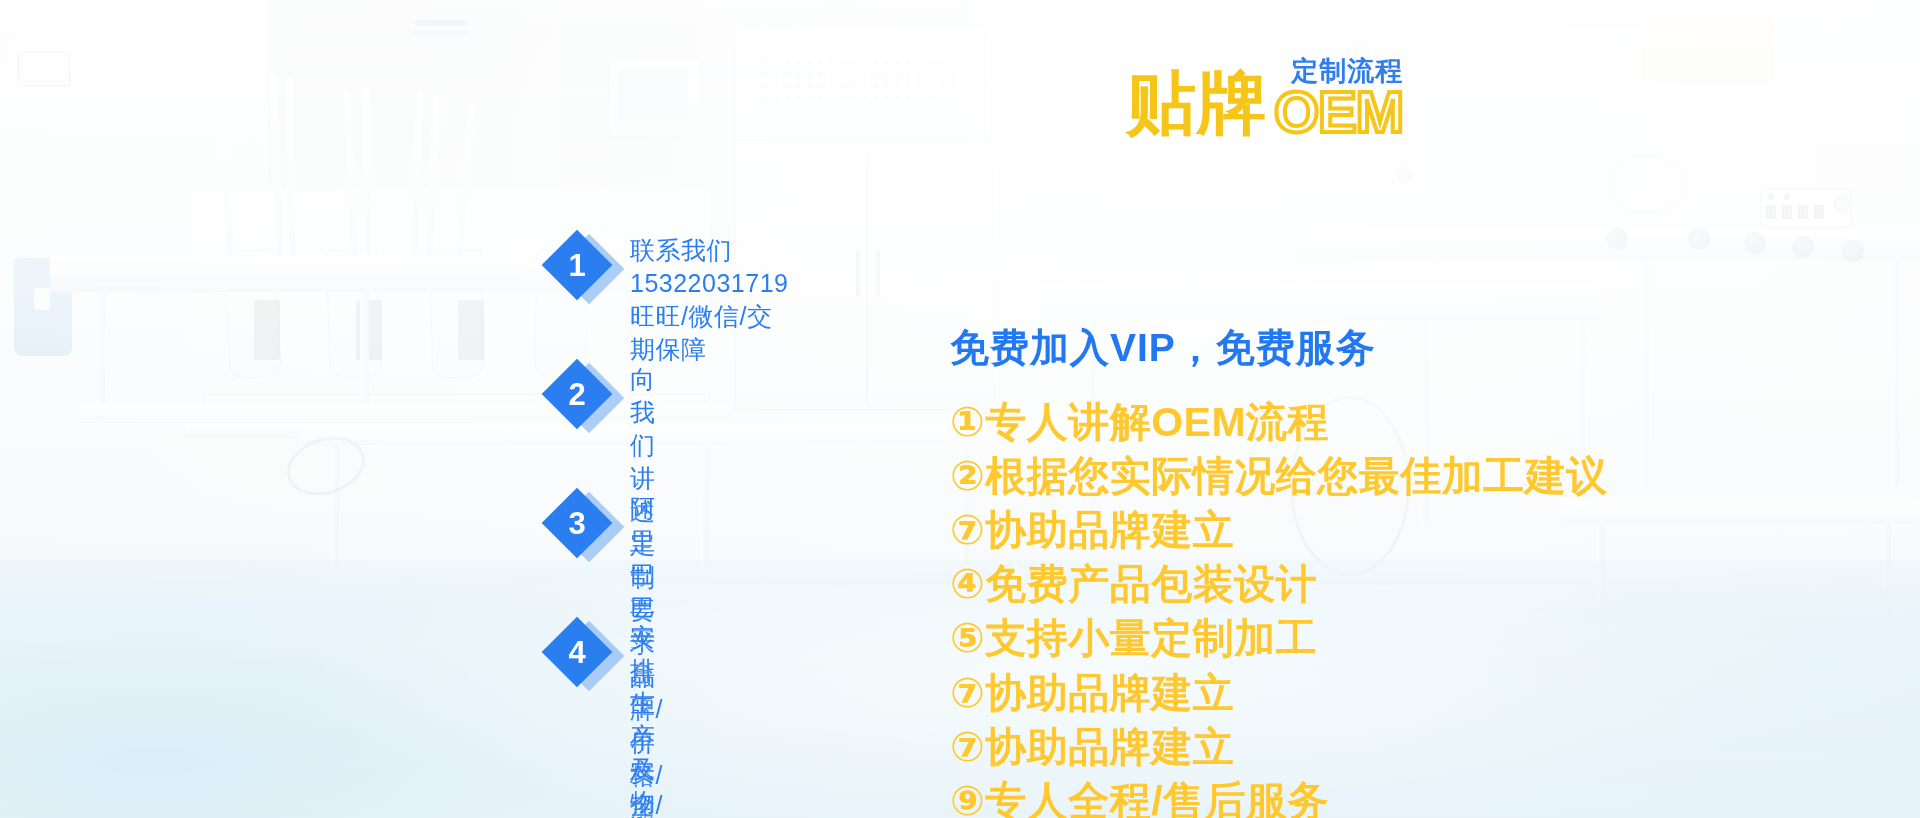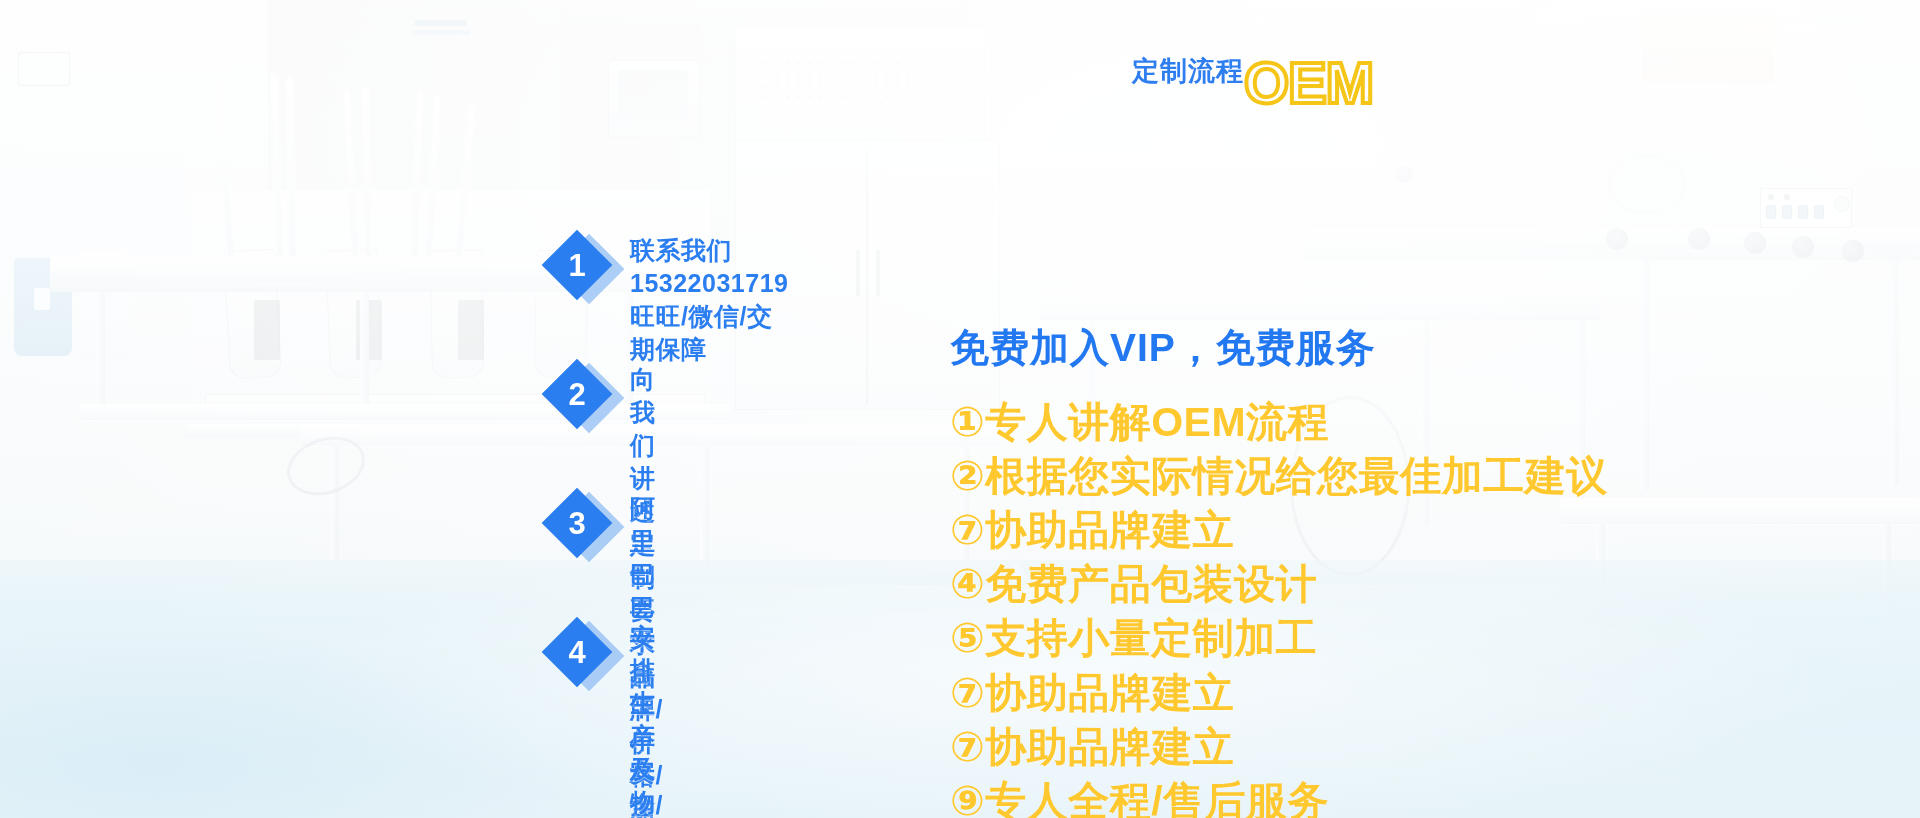--- a/index.html
+++ b/index.html
@@ -247,21 +247,21 @@
   
   .title-block {
     position:absolute; left:1126px; top:58px;
     display:flex; align-items:flex-end;
   }
   .title-cn {
     font-size:70px; line-height:.95; font-weight:700; color:#F5C518;
     letter-spacing:1px;
     text-shadow:0 1px 0 rgba(255,255,255,.5);
   }
-  .title-right { margin-left:6px; display:flex; flex-direction:row; align-items:flex-start; }
+  .title-right { margin-left:6px; display:flex; flex-direction:column; align-items:flex-end; }
   .title-sub {
     font-size:27px; font-weight:700; color:#2f7ef0; letter-spacing:1px;
     line-height:1; margin-bottom:2px;
   }
   .title-oem {
     font-size:58px; font-weight:700; line-height:.85;
     letter-spacing:-1px;
     color:transparent;
     -webkit-text-stroke:4px #F5C518;
     text-stroke:4px #F5C518;
@@ -279,21 +279,21 @@
     position:absolute; left:4px; top:4px; width:50px; height:50px;
     background:#2a7ef0; transform:rotate(45deg);
   }
   .badge-num {
     position:absolute; left:4px; top:4px; width:50px; height:50px;
     display:flex; align-items:center; justify-content:center;
     color:#ffffff; font-size:31px; font-weight:700; line-height:1;
   }
   .step-text { position:absolute; left:82px; top:-2px; }
   .step-line {
-    color:#2a7ef0; font-size:25px; font-weight:700; line-height:1.32;
+    color:#2a7ef0; font-size:25px; font-weight:400; line-height:1.32;
     letter-spacing:.5px;
     text-shadow:0 1px 1px rgba(255,255,255,.55);
   }
 
   
   .vip { position:absolute; left:950px; top:328px; }
   .vip-head {
     color:#2278f0; font-size:39px; font-weight:700; letter-spacing:1px;
     line-height:1; margin-bottom:28px;
     text-shadow:0 1px 2px rgba(255,255,255,.5);
@@ -416,20 +416,21 @@
 
     <div class="floor"></div>
     <div class="floor-sheen"></div>
 
     <div class="wash"></div>
   </div>
 
   <div class="content">
 
     <div class="title-block">
+      <div class="title-cn">贴牌</div>
       <div class="title-right">
         <div class="title-sub">定制流程</div>
         <div class="title-oem">OEM</div>
       </div>
     </div>
 
     <div class="steps">
 
       <div class="step">
         <div class="badge-wrap">

